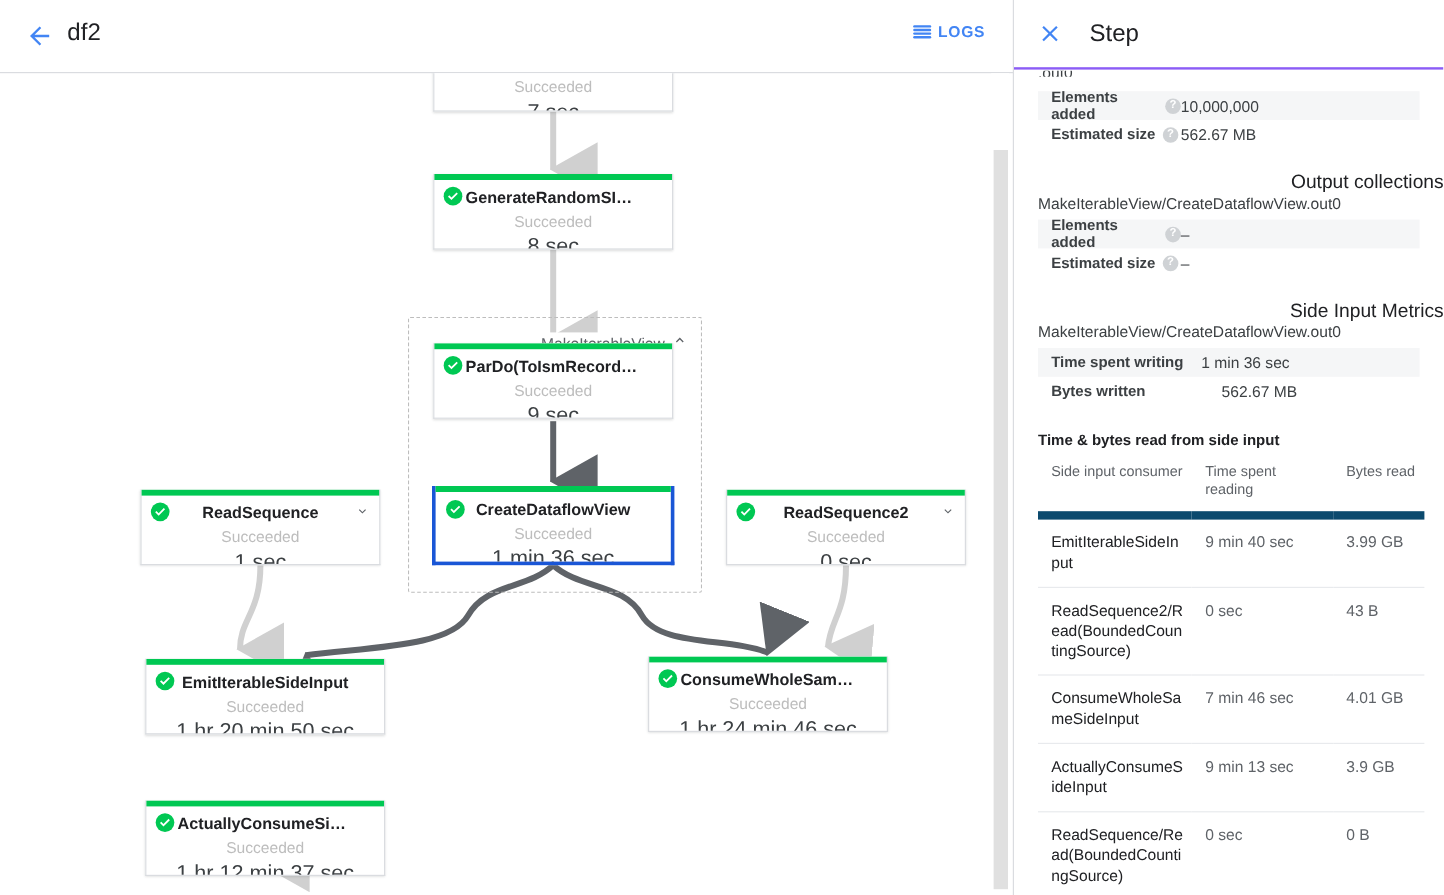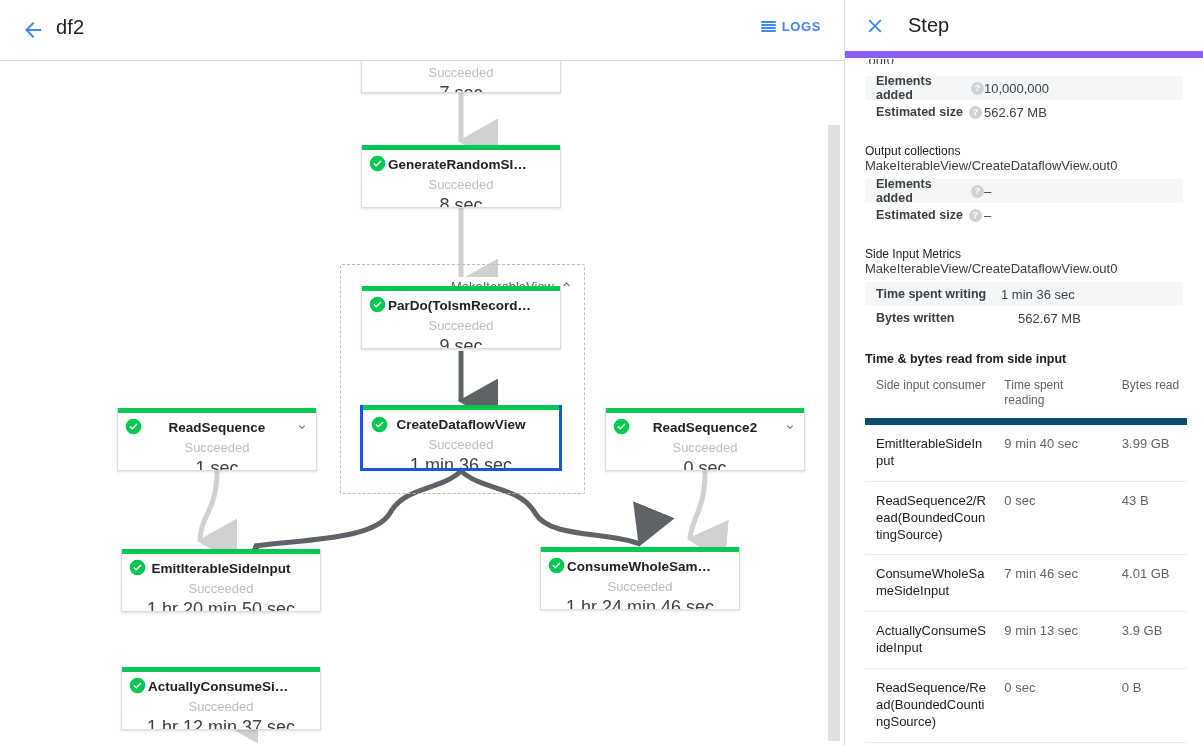--- a/index.html
+++ b/index.html
@@ -139,21 +139,21 @@
   #right-pane {
     position:absolute; left:845px; top:0;
     width:358px; height:746px;
     background:#fff;
     overflow:hidden;
   }
   #panel-header {
     position:absolute; left:0; top:0;
     width:358px; height:58px;
     background:#fff;
-    border-bottom:7px solid #8b5cf6;
+    border-bottom:2px solid #8b5cf6;
     display:flex; align-items:center;
   }
   #panel-close {
     margin-left:16px; width:28px; height:28px;
     display:flex; align-items:center; justify-content:center;
     cursor:pointer;
   }
   #panel-title {
     margin-left:19px;
     font-size:20px; color:#202124; font-weight:400;
@@ -187,21 +187,21 @@
   .help-icon {
     display:inline-flex; align-items:center; justify-content:center;
     width:13px; height:13px; border-radius:50%;
     background:#cfd2d5; color:#fff;
     font-size:9.5px; font-weight:bold; line-height:1;
     cursor:pointer; flex:none;
   }
 
   .section-title {
     margin: 20px 0 0 20px;
-    font-size:12px; color:#202124; font-weight:400;
+    font-size:16px; color:#202124; font-weight:400;text-align:right;
   }
   .section-sub {
     margin: 0 0 6px 20px;
     font-size:13px; color:#3c4043;
   }
   .section-bold-title {
     margin: 22px 0 0 20px;
     font-size:12.5px; color:#202124; font-weight:bold;
   }
 

